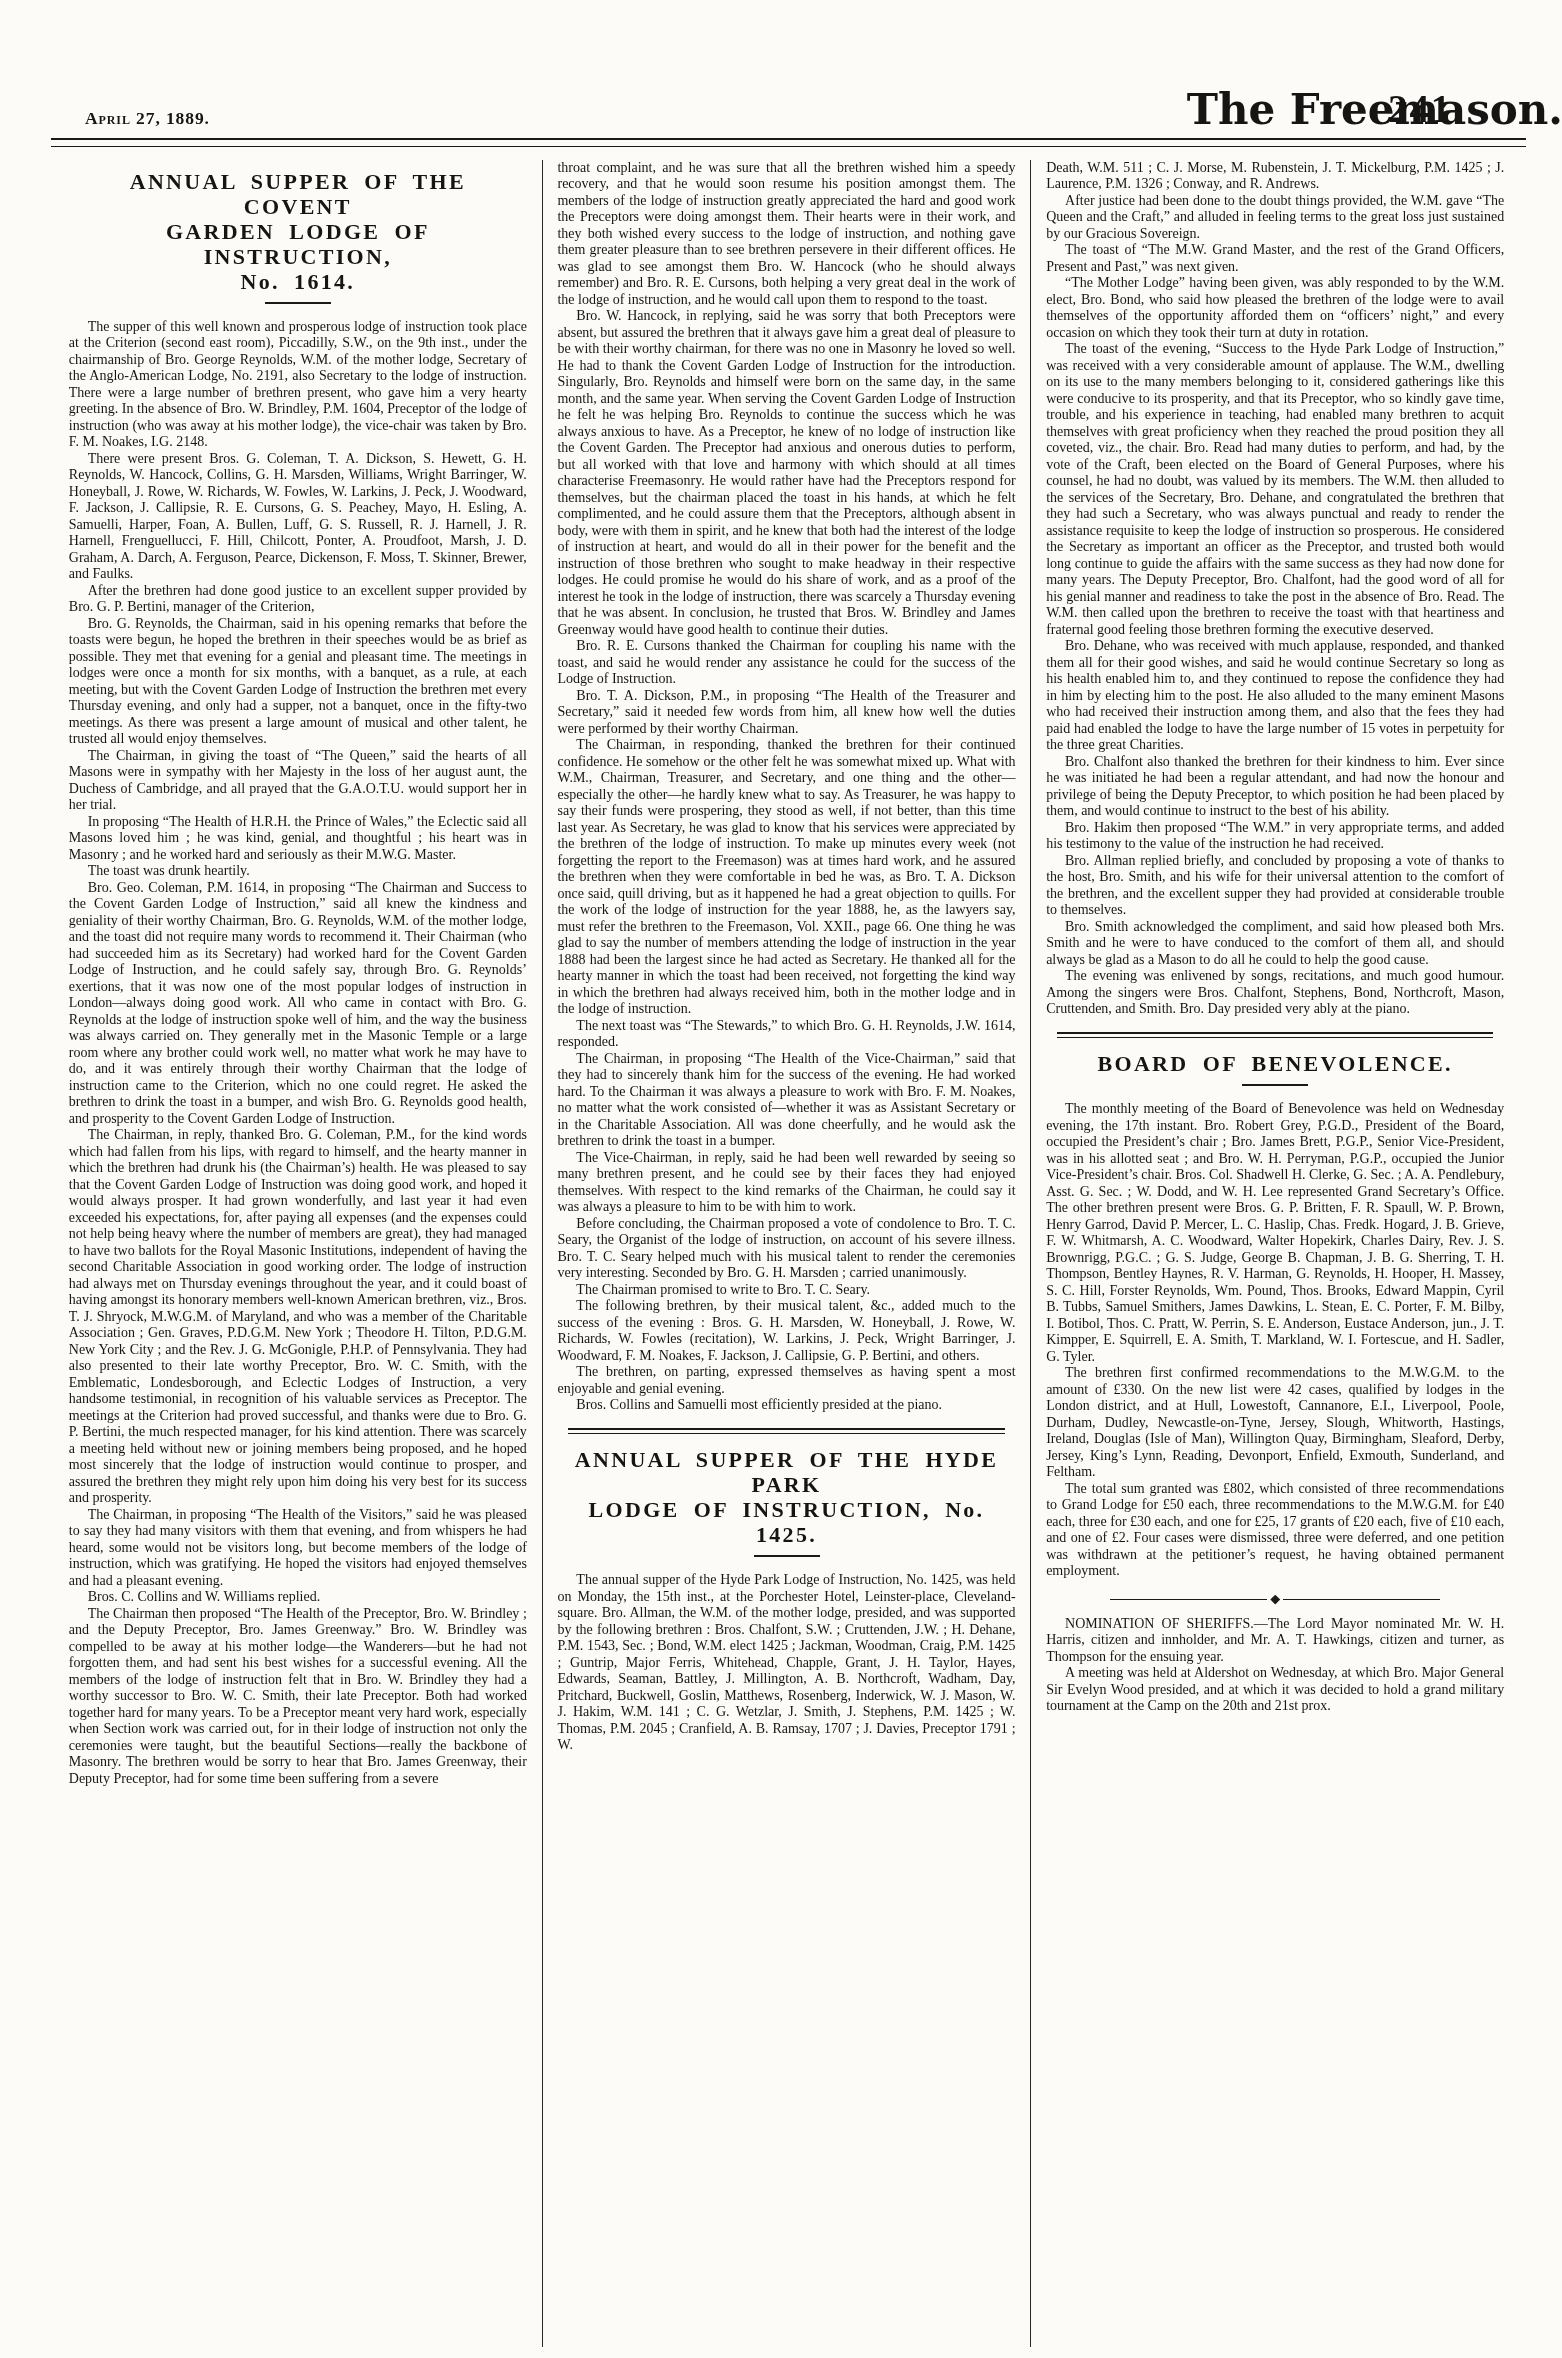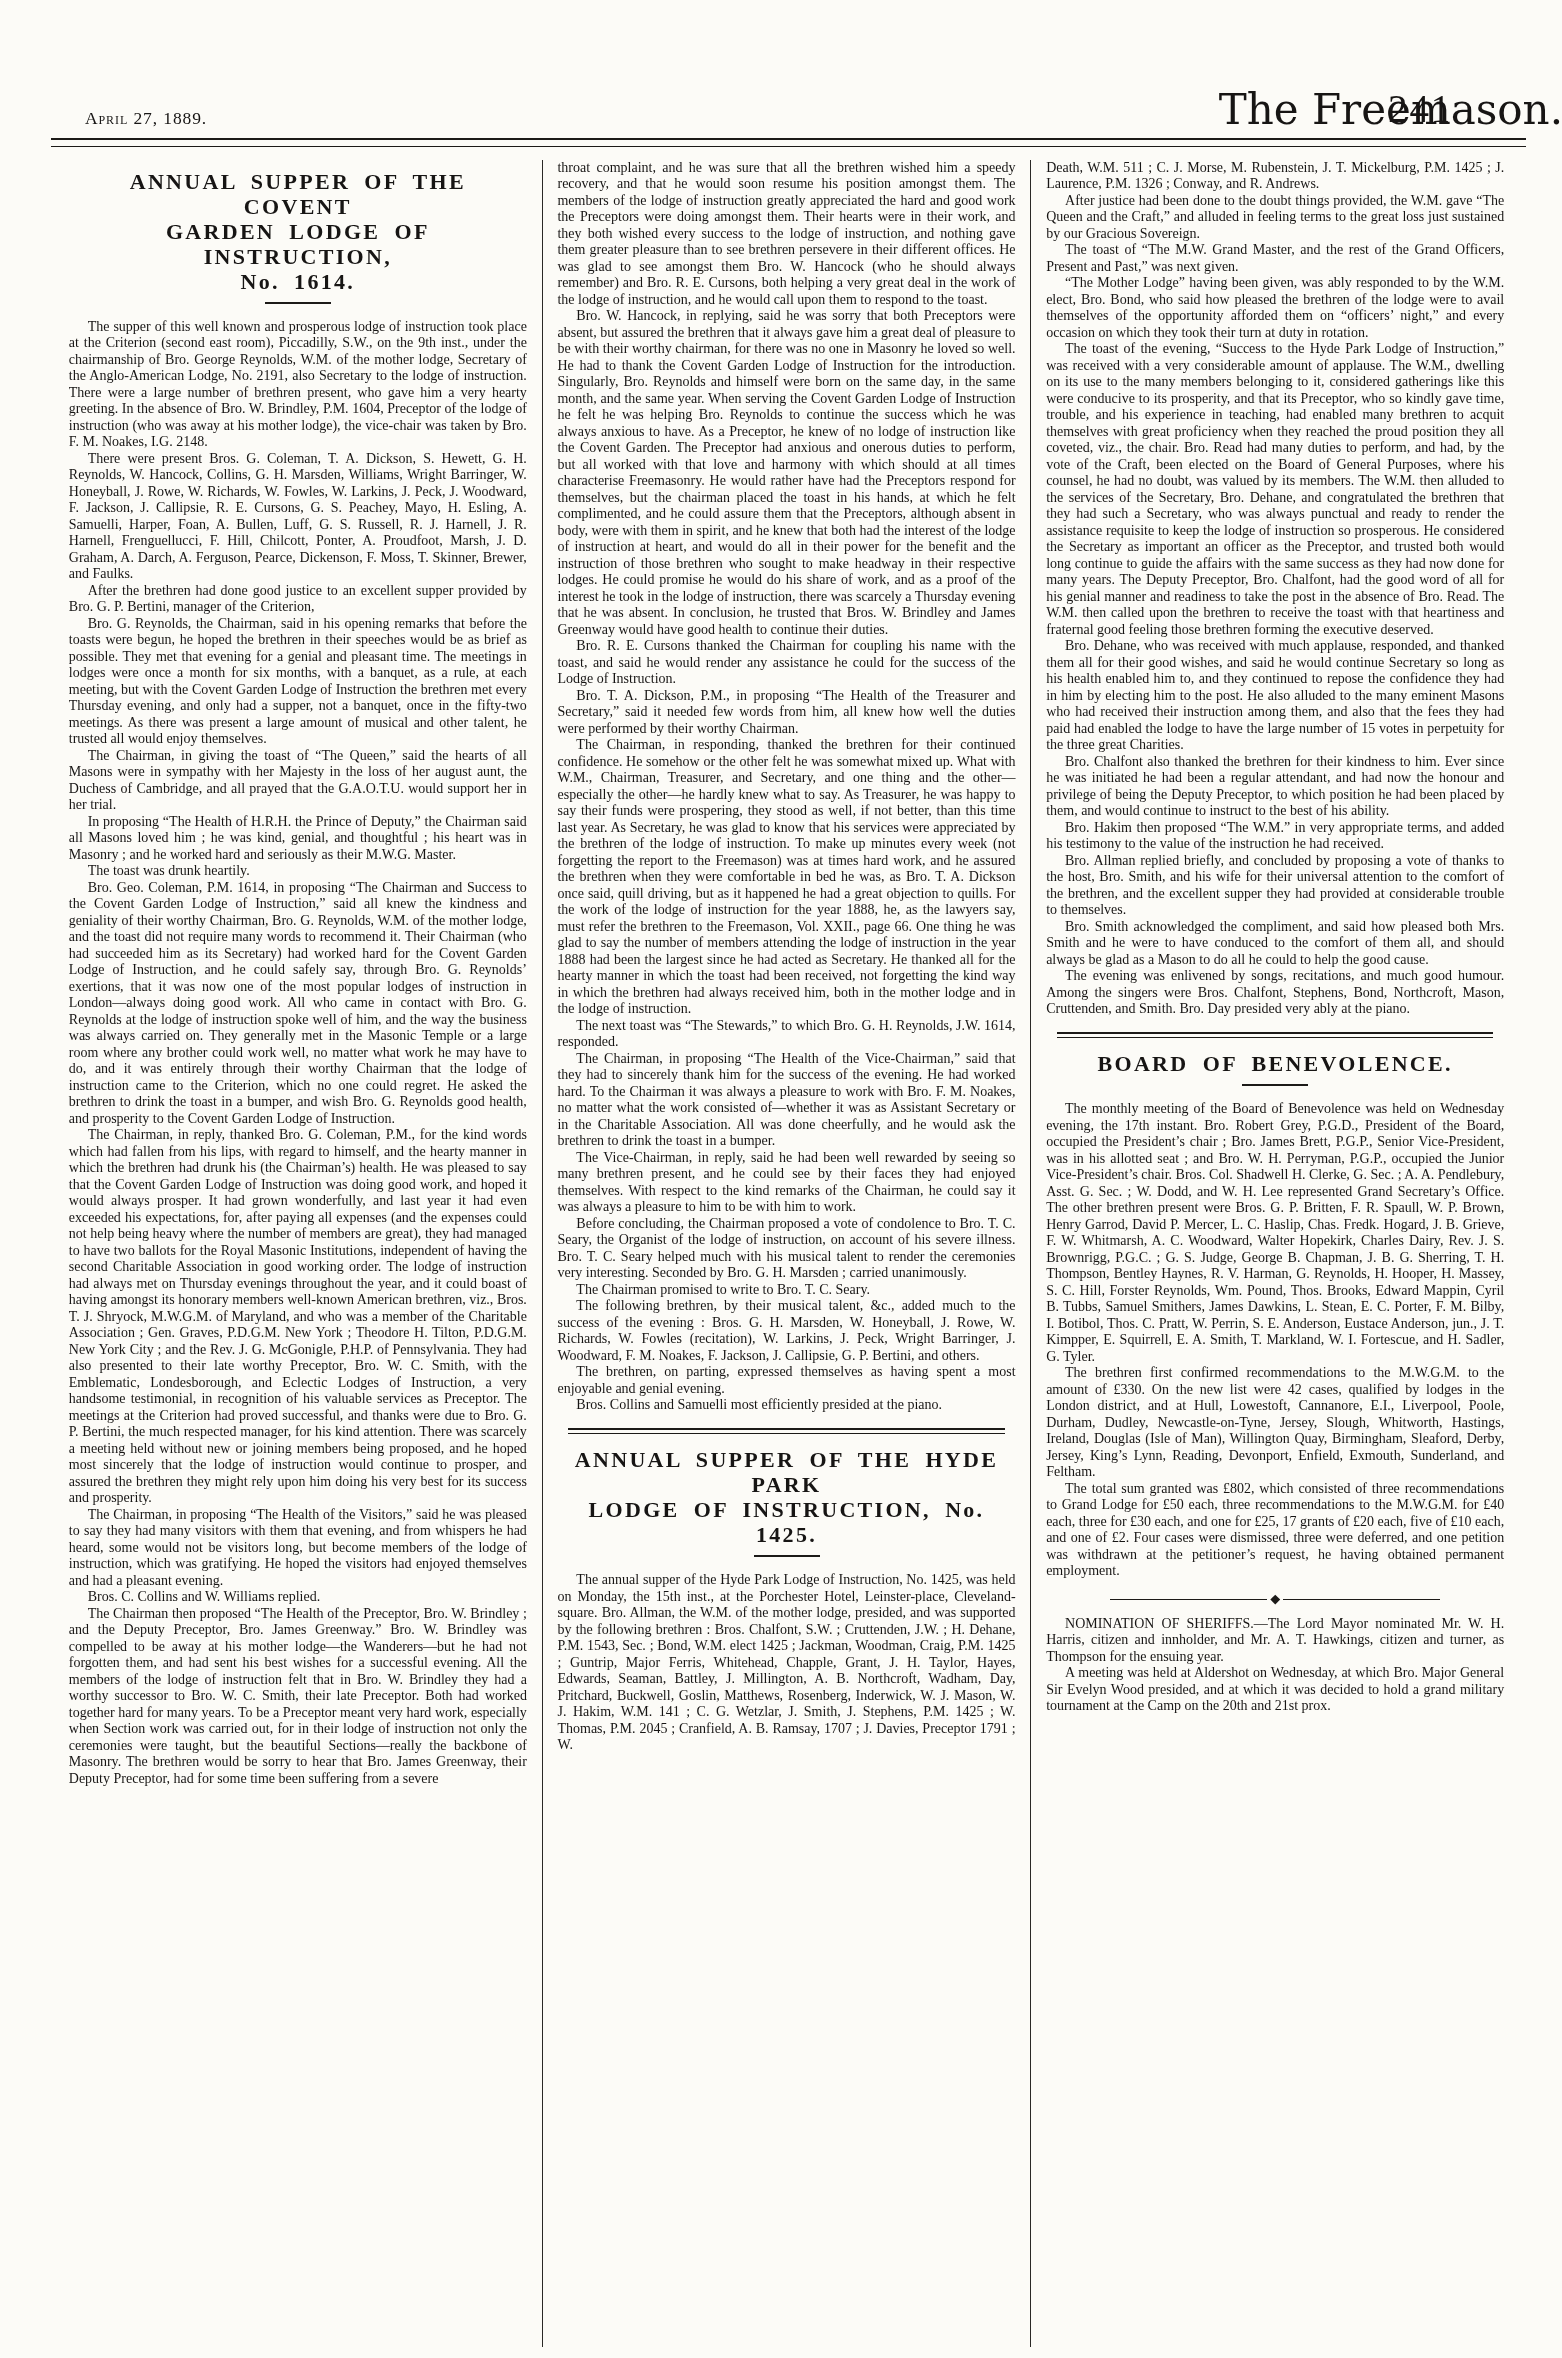--- a/index.html
+++ b/index.html
@@ -9,20 +9,21 @@
     margin:0 auto;
     background:#fcfbf7;
     color:#171514;
     font-family:"Liberation Serif","DejaVu Serif",serif;
     overflow:hidden;
   }
   
   .masthead{
     position:relative;
     height:138px;
+    font-weight:bold;
   }
   .issue-date{
     position:absolute;left:85px;bottom:9.2px;
     font-size:17.5px;letter-spacing:0.9px;
     font-variant:small-caps;
   }
   .masthead-title{
     position:absolute;left:0;right:0;bottom:3.7px;
     text-align:right;
     font-size:42px;
@@ -107,21 +108,21 @@
           <span class="h-line">ANNUAL SUPPER OF THE COVENT</span>
           <span class="h-line">GARDEN LODGE OF INSTRUCTION,</span>
           <span class="h-line">No. 1614.</span>
         </div>
         <div class="short-rule"></div>
         <p class="para">The supper of this well known and prosperous lodge of instruction took place at the Criterion (second east room), Piccadilly, S.W., on the 9th inst., under the chairmanship of Bro. George Reynolds, W.M. of the mother lodge, Secretary of the Anglo-American Lodge, No. 2191, also Secretary to the lodge of instruction.  There were a large number of brethren present, who gave him a very hearty greeting.  In the absence of Bro. W. Brindley, P.M. 1604, Preceptor of the lodge of instruction (who was away at his mother lodge), the vice-chair was taken by Bro. F. M. Noakes, I.G. 2148.</p>
         <p class="para">There were present Bros. G. Coleman, T. A. Dickson, S. Hewett, G. H. Reynolds, W. Hancock, Collins, G. H. Marsden, Williams, Wright Barringer, W. Honeyball, J. Rowe, W. Richards, W. Fowles, W. Larkins, J. Peck, J. Woodward, F. Jackson, J. Callipsie, R. E. Cursons, G. S. Peachey, Mayo, H. Esling, A. Samuelli, Harper, Foan, A. Bullen, Luff, G. S. Russell, R. J. Harnell, J. R. Harnell, Frenguellucci, F. Hill, Chilcott, Ponter, A. Proudfoot, Marsh, J. D. Graham, A. Darch, A. Ferguson, Pearce, Dickenson, F. Moss, T. Skinner, Brewer, and Faulks.</p>
         <p class="para">After the brethren had done good justice to an excellent supper provided by Bro. G. P. Bertini, manager of the Criterion,</p>
         <p class="para">Bro. G. Reynolds, the Chairman, said in his opening remarks that before the toasts were begun, he hoped the brethren in their speeches would be as brief as possible.  They met that evening for a genial and pleasant time.  The meetings in lodges were once a month for six months, with a banquet, as a rule, at each meeting, but with the Covent Garden Lodge of Instruction the brethren met every Thursday evening, and only had a supper, not a banquet, once in the fifty-two meetings.  As there was present a large amount of musical and other talent, he trusted all would enjoy themselves.</p>
         <p class="para">The Chairman, in giving the toast of “The Queen,” said the hearts of all Masons were in sympathy with her Majesty in the loss of her august aunt, the Duchess of Cambridge, and all prayed that the G.A.O.T.U. would support her in her trial.</p>
-        <p class="para">In proposing “The Health of H.R.H. the Prince of Deputy,” the Chairman said all Masons loved him ; he was kind, genial, and thoughtful ; his heart was in Masonry ; and he worked hard and seriously as their M.W.G. Master.</p>
+        <p class="para">In proposing “The Health of H.R.H. the Prince of Wales,” the Eclectic said all Masons loved him ; he was kind, genial, and thoughtful ; his heart was in Masonry ; and he worked hard and seriously as their M.W.G. Master.</p>
         <p class="para">The toast was drunk heartily.</p>
         <p class="para">Bro. Geo. Coleman, P.M. 1614, in proposing “The Chairman and Success to the Covent Garden Lodge of Instruction,” said all knew the kindness and geniality of their worthy Chairman, Bro. G. Reynolds, W.M. of the mother lodge, and the toast did not require many words to recommend it.  Their Chairman (who had succeeded him as its Secretary) had worked hard for the Covent Garden Lodge of Instruction, and he could safely say, through Bro. G. Reynolds’ exertions, that it was now one of the most popular lodges of instruction in London—always doing good work.  All who came in contact with Bro. G. Reynolds at the lodge of instruction spoke well of him, and the way the business was always carried on.  They generally met in the Masonic Temple or a large room where any brother could work well, no matter what work he may have to do, and it was entirely through their worthy Chairman that the lodge of instruction came to the Criterion, which no one could regret.  He asked the brethren to drink the toast in a bumper, and wish Bro. G. Reynolds good health, and prosperity to the Covent Garden Lodge of Instruction.</p>
         <p class="para">The Chairman, in reply, thanked Bro. G. Coleman, P.M., for the kind words which had fallen from his lips, with regard to himself, and the hearty manner in which the brethren had drunk his (the Chairman’s) health.  He was pleased to say that the Covent Garden Lodge of Instruction was doing good work, and hoped it would always prosper.  It had grown wonderfully, and last year it had even exceeded his expectations, for, after paying all expenses (and the expenses could not help being heavy where the number of members are great), they had managed to have two ballots for the Royal Masonic Institutions, independent of having the second Charitable Association in good working order.  The lodge of instruction had always met on Thursday evenings throughout the year, and it could boast of having amongst its honorary members well-known American brethren, viz., Bros. T. J. Shryock, M.W.G.M. of Maryland, and who was a member of the Charitable Association ; Gen. Graves, P.D.G.M. New York ; Theodore H. Tilton, P.D.G.M. New York City ; and the Rev. J. G. McGonigle, P.H.P. of Pennsylvania.  They had also presented to their late worthy Preceptor, Bro. W. C. Smith, with the Emblematic, Londesborough, and Eclectic Lodges of Instruction, a very handsome testimonial, in recognition of his valuable services as Preceptor.  The meetings at the Criterion had proved successful, and thanks were due to Bro. G. P. Bertini, the much respected manager, for his kind attention.  There was scarcely a meeting held without new or joining members being proposed, and he hoped most sincerely that the lodge of instruction would continue to prosper, and assured the brethren they might rely upon him doing his very best for its success and prosperity.</p>
         <p class="para">The Chairman, in proposing “The Health of the Visitors,” said he was pleased to say they had many visitors with them that evening, and from whispers he had heard, some would not be visitors long, but become members of the lodge of instruction, which was gratifying.  He hoped the visitors had enjoyed themselves and had a pleasant evening.</p>
         <p class="para">Bros. C. Collins and W. Williams replied.</p>
         <p class="para">The Chairman then proposed “The Health of the Preceptor, Bro. W. Brindley ; and the Deputy Preceptor, Bro. James Greenway.”  Bro. W. Brindley was compelled to be away at his mother lodge—the Wanderers—but he had not forgotten them, and had sent his best wishes for a successful evening.  All the members of the lodge of instruction felt that in Bro. W. Brindley they had a worthy successor to Bro. W. C. Smith, their late Preceptor.  Both had worked together hard for many years.  To be a Preceptor meant very hard work, especially when Section work was carried out, for in their lodge of instruction not only the ceremonies were taught, but the beautiful Sections—really the backbone of Masonry.  The brethren would be sorry to hear that Bro. James Greenway, their Deputy Preceptor, had for some time been suffering from a severe</p>
       </div>
       <div class="column">
         <p class="para noindent">throat complaint, and he was sure that all the brethren wished him a speedy recovery, and that he would soon resume his position amongst them.  The members of the lodge of instruction greatly appreciated the hard and good work the Preceptors were doing amongst them.  Their hearts were in their work, and they both wished every success to the lodge of instruction, and nothing gave them greater pleasure than to see brethren persevere in their different offices.  He was glad to see amongst them Bro. W. Hancock (who he should always remember) and Bro. R. E. Cursons, both helping a very great deal in the work of the lodge of instruction, and he would call upon them to respond to the toast.</p>
         <p class="para">Bro. W. Hancock, in replying, said he was sorry that both Preceptors were absent, but assured the brethren that it always gave him a great deal of pleasure to be with their worthy chairman, for there was no one in Masonry he loved so well.  He had to thank the Covent Garden Lodge of Instruction for the introduction.  Singularly, Bro. Reynolds and himself were born on the same day, in the same month, and the same year.  When serving the Covent Garden Lodge of Instruction he felt he was helping Bro. Reynolds to continue the success which he was always anxious to have.  As a Preceptor, he knew of no lodge of instruction like the Covent Garden.  The Preceptor had anxious and onerous duties to perform, but all worked with that love and harmony with which should at all times characterise Freemasonry.  He would rather have had the Preceptors respond for themselves, but the chairman placed the toast in his hands, at which he felt complimented, and he could assure them that the Preceptors, although absent in body, were with them in spirit, and he knew that both had the interest of the lodge of instruction at heart, and would do all in their power for the benefit and the instruction of those brethren who sought to make headway in their respective lodges.  He could promise he would do his share of work, and as a proof of the interest he took in the lodge of instruction, there was scarcely a Thursday evening that he was absent.  In conclusion, he trusted that Bros. W. Brindley and James Greenway would have good health to continue their duties.</p>

